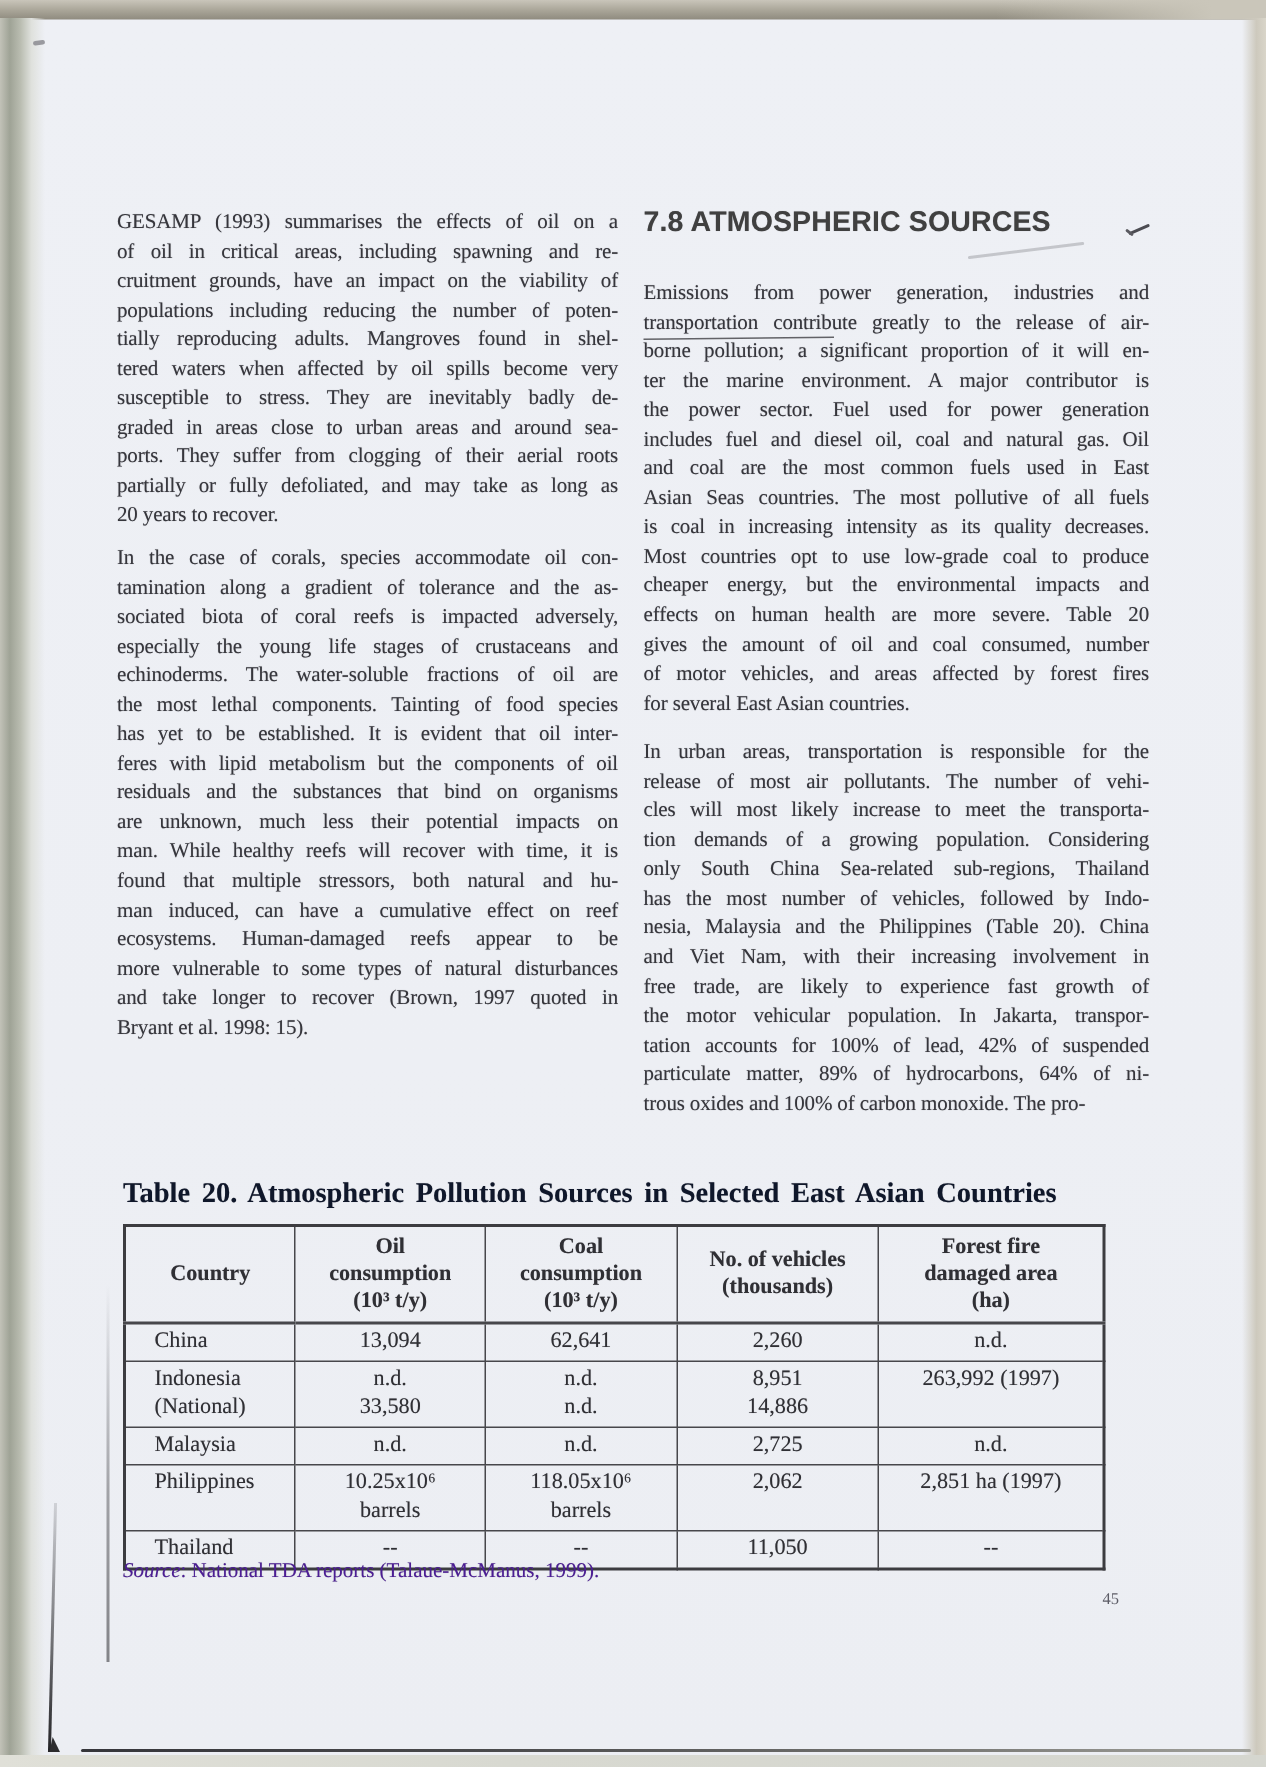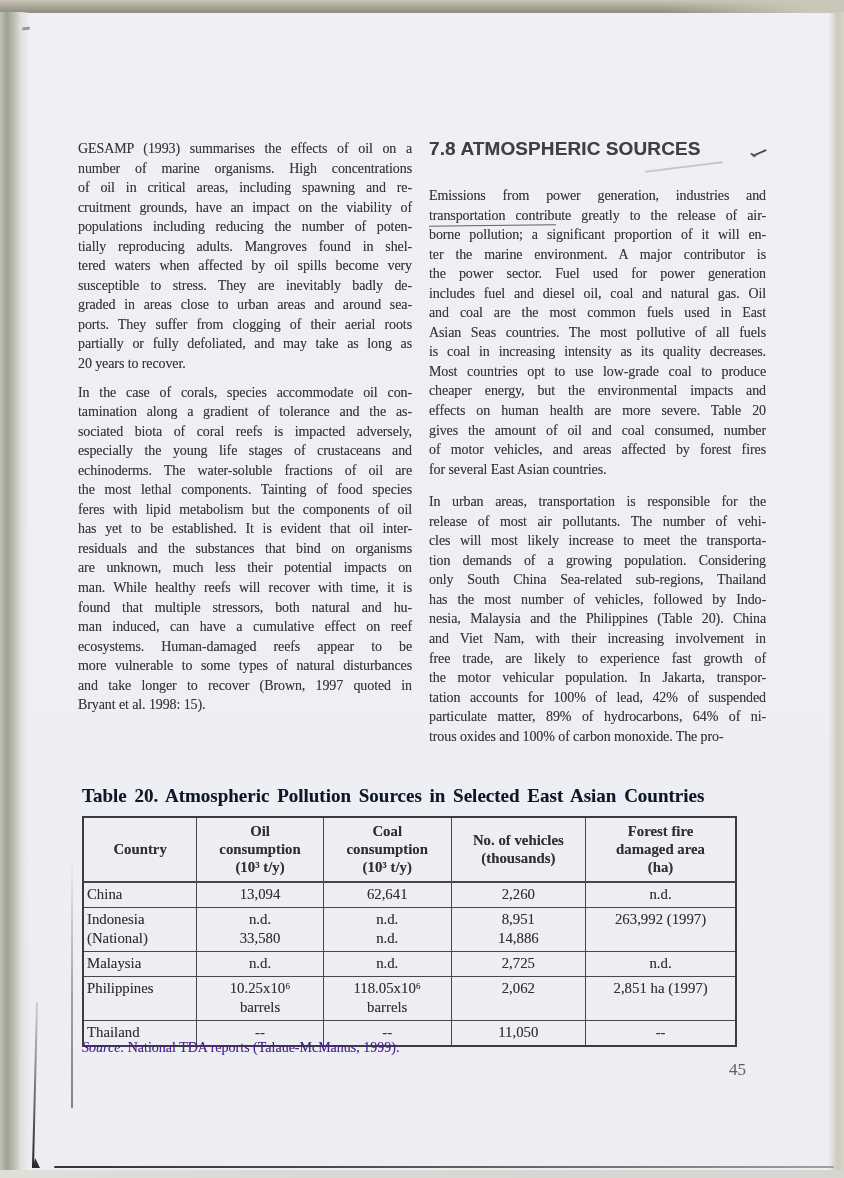--- a/index.html
+++ b/index.html
@@ -56,26 +56,26 @@
         color:#0f172a;word-spacing:3px;text-shadow:0 0 .5px rgba(48,48,54,.4);}
   .table-wrap{position:absolute;left:82px;top:816px;}
   table.pollution{border-collapse:collapse;width:655px;font-family:"Liberation Serif",serif;
         color:#2f2f34;text-shadow:0 0 .5px rgba(47,47,52,.4);}
   table.pollution th,table.pollution td{border:1.6px solid #47474b;}
   table.pollution{border:2.4px solid #3c3c40;}
   table.pollution th{font-weight:700;font-size:14.8px;line-height:18.2px;padding:4px 2px;
         vertical-align:middle;text-align:center;border-bottom-width:2px;}
   table.pollution td{font-size:14.8px;line-height:19px;padding:2.5px 4px;vertical-align:top;
         text-align:center;}
-  table.pollution td.c-first{text-align:left;padding-left:3px;}
+  table.pollution td.c-first{text-align:left;padding-left:19px;}
   .source-line{position:absolute;left:82px;top:1040px;font-size:14px;color:#4c1d95;
         text-shadow:0 0 .5px rgba(58,58,64,.4);}
   .source-label{font-style:italic;}
   .page-number{position:absolute;left:722px;top:1060px;width:24px;text-align:right;
-        font-size:17px;color:#5c5c66;}
+        font-size:11px;color:#5c5c66;}
 </style>
 </head>
 <body>
 
 <div class="scan">
   <div class="paper"></div>
 
   <div class="top-band"></div>
   <div class="top-band-right"></div>
   <div class="left-edge"></div>
@@ -83,41 +83,40 @@
   <div class="crease-a"></div>
   <div class="crease-b"></div>
   <div class="corner-blob"></div>
   <div class="bottom-line"></div>
   <div class="bottom-strip"></div>
   <div class="mark-topleft"></div>
 
   <div class="col col-left">
     <div class="para">
         <div class="line">GESAMP (1993) summarises the effects of oil on a</div>
-        <div class="line">number of marine organisms. High concentrations</div>
         <div class="line">of oil in critical areas, including spawning and re-</div>
         <div class="line">cruitment grounds, have an impact on the viability of</div>
         <div class="line">populations including reducing the number of poten-</div>
         <div class="line">tially reproducing adults. Mangroves found in shel-</div>
         <div class="line">tered waters when affected by oil spills become very</div>
         <div class="line">susceptible to stress. They are inevitably badly de-</div>
         <div class="line">graded in areas close to urban areas and around sea-</div>
         <div class="line">ports. They suffer from clogging of their aerial roots</div>
         <div class="line">partially or fully defoliated, and may take as long as</div>
         <div class="line line-last">20 years to recover.</div>
       </div>
     <div class="para gap-left">
         <div class="line">In the case of corals, species accommodate oil con-</div>
         <div class="line">tamination along a gradient of tolerance and the as-</div>
         <div class="line">sociated biota of coral reefs is impacted adversely,</div>
         <div class="line">especially the young life stages of crustaceans and</div>
         <div class="line">echinoderms. The water-soluble fractions of oil are</div>
         <div class="line">the most lethal components. Tainting of food species</div>
+        <div class="line">has yet to be established. It is evident that oil inter-</div>
         <div class="line">feres with lipid metabolism but the components of oil</div>
-        <div class="line">has yet to be established. It is evident that oil inter-</div>
         <div class="line">residuals and the substances that bind on organisms</div>
         <div class="line">are unknown, much less their potential impacts on</div>
         <div class="line">man. While healthy reefs will recover with time, it is</div>
         <div class="line">found that multiple stressors, both natural and hu-</div>
         <div class="line">man induced, can have a cumulative effect on reef</div>
         <div class="line">ecosystems. Human-damaged reefs appear to be</div>
         <div class="line">more vulnerable to some types of natural disturbances</div>
         <div class="line">and take longer to recover (Brown, 1997 quoted in</div>
         <div class="line line-last">Bryant et al. 1998: 15).</div>
       </div>

